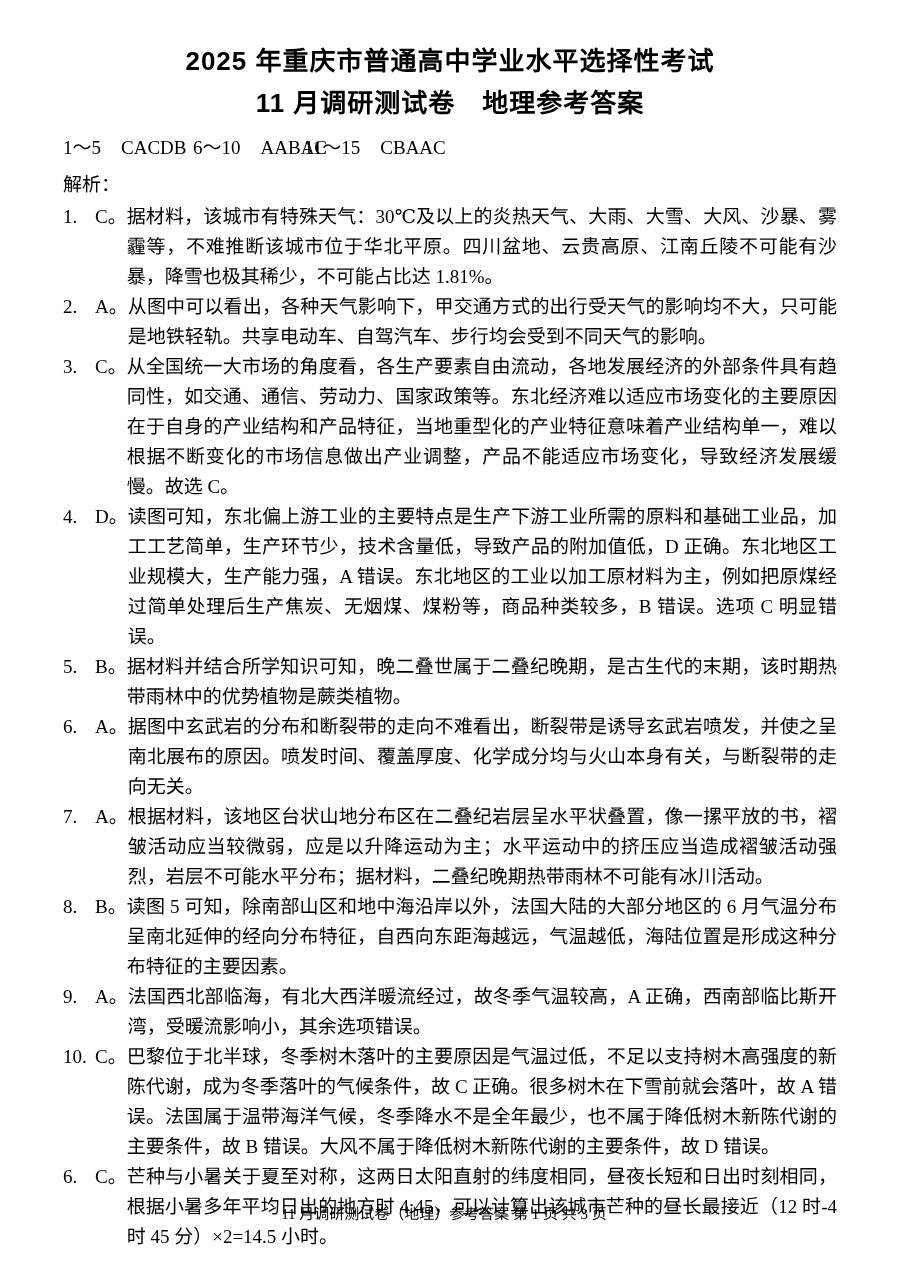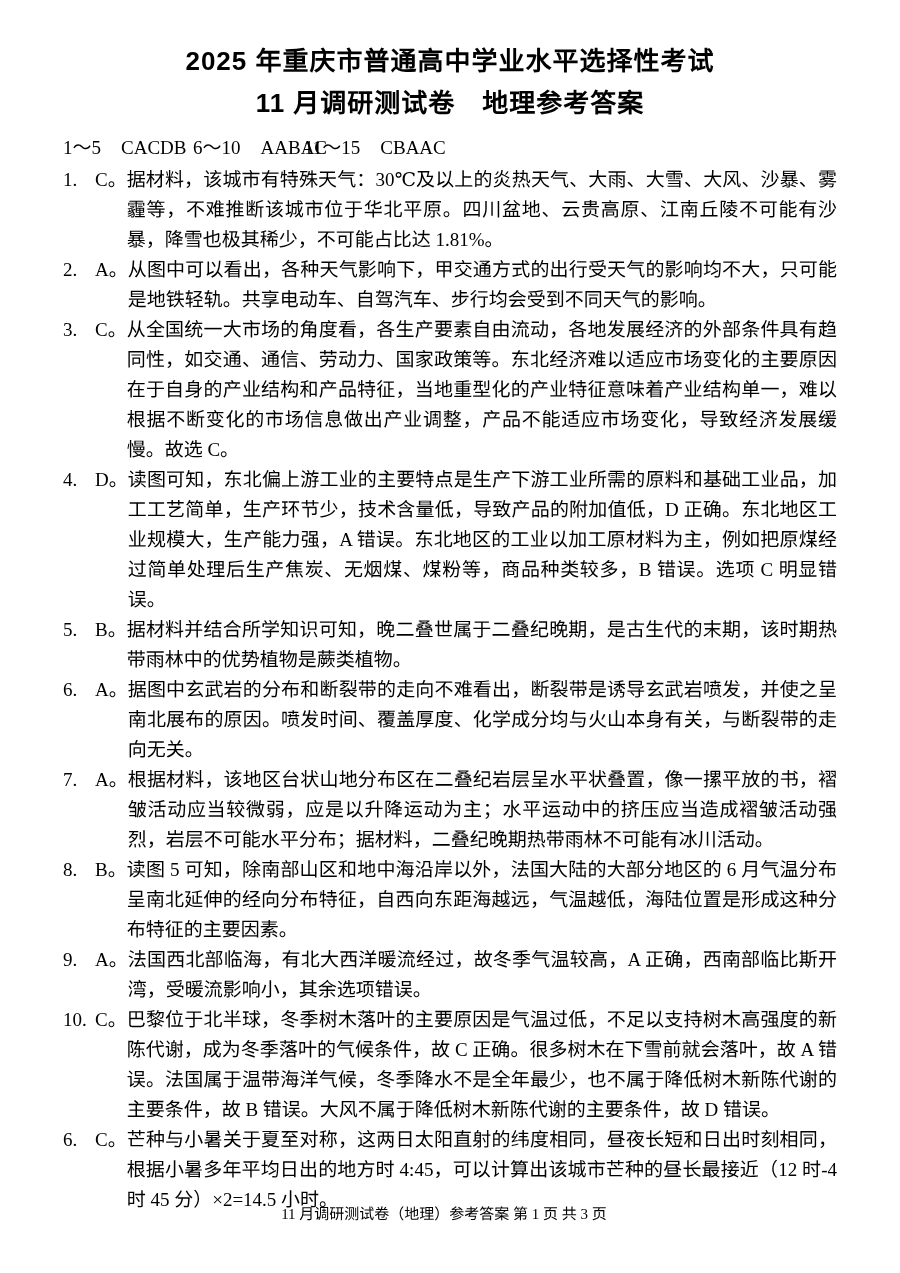--- a/index.html
+++ b/index.html
@@ -91,20 +91,21 @@
 
 <div class="page">
 
   <h1 class="title-line1">2025 年重庆市普通高中学业水平选择性考试</h1>
   <h2 class="title-line2">11 月调研测试卷　地理参考答案</h2>
 
   <div class="answer-key">
     <span class="key-group key-g1"><span>1～5</span><span class="letters">CACDB</span></span><span class="key-group key-g2"><span>6～10</span><span class="letters">AABAC</span></span><span class="key-group key-g3"><span>11～15</span><span class="letters">CBAAC</span></span>
   </div>
 
+  <div class="analysis-label">解析：</div>
 
   <div class="items">
 
     <div class="item">
       <span class="num">1.</span>
       <span class="letter">C。</span>
       <span class="text">据材料，该城市有特殊天气：30℃及以上的炎热天气、大雨、大雪、大风、沙暴、雾霾等，不难推断该城市位于华北平原。四川盆地、云贵高原、江南丘陵不可能有沙暴，降雪也极其稀少，不可能占比达 1.81%。</span>
     </div>
 
     <div class="item">

